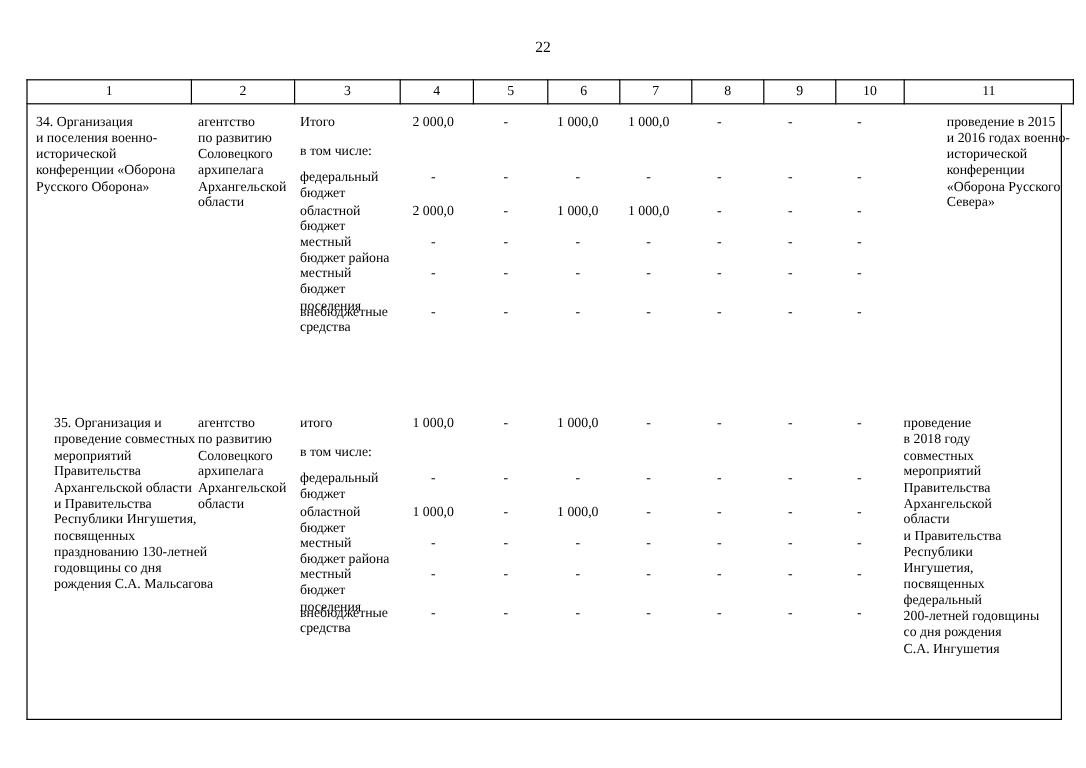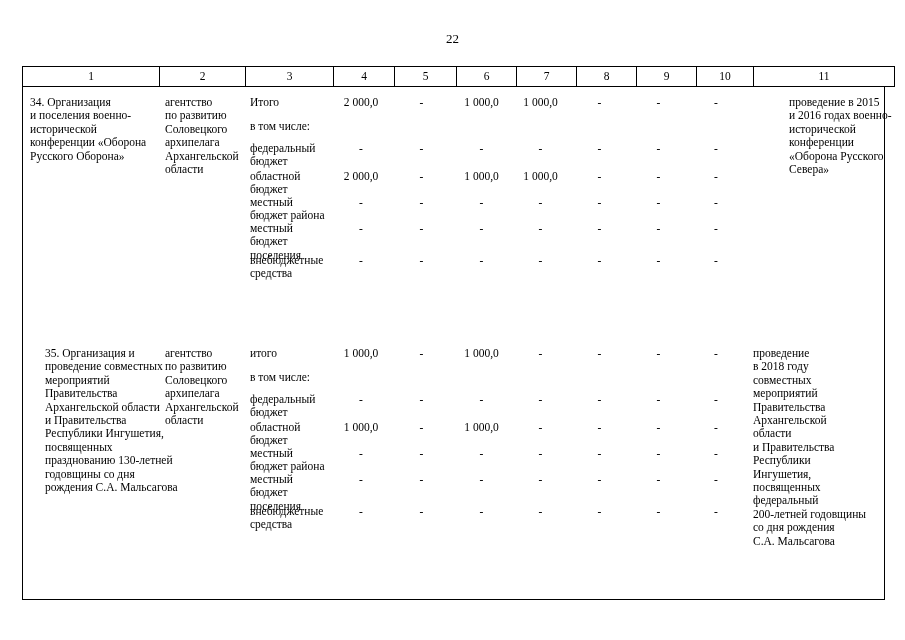--- a/index.html
+++ b/index.html
@@ -219,21 +219,21 @@
               <div>Правительства</div>
               <div>Архангельской</div>
               <div>области</div>
               <div>и Правительства</div>
               <div>Республики</div>
               <div>Ингушетия,</div>
               <div>посвященных</div>
               <div>федеральный</div>
               <div>200-летней годовщины</div>
               <div>со дня рождения</div>
-              <div>С.А. Мальсагова</div>
+              <div>С.А. Ингушетия</div>
             </div>
             <div class="lines" style="position: absolute; left: 227px; top: 9px; width: 79px; font-size: 11.5px; line-height: 13.4px;">
               <div>итого</div>
             </div>
             <div style="position: absolute; left: 308px; top: 9px; width: 60px; text-align: center; font-size: 11.5px; line-height: 13.4px; white-space: nowrap;">1 000,0</div>
             <div style="position: absolute; left: 368px; top: 9px; width: 61px; text-align: center; font-size: 11.5px; line-height: 13.4px; white-space: nowrap;">-</div>
             <div style="position: absolute; left: 429px; top: 9px; width: 59px; text-align: center; font-size: 11.5px; line-height: 13.4px; white-space: nowrap;">1 000,0</div>
             <div style="position: absolute; left: 488px; top: 9px; width: 59px; text-align: center; font-size: 11.5px; line-height: 13.4px; white-space: nowrap;">-</div>
             <div style="position: absolute; left: 547px; top: 9px; width: 59px; text-align: center; font-size: 11.5px; line-height: 13.4px; white-space: nowrap;">-</div>
             <div style="position: absolute; left: 606px; top: 9px; width: 59px; text-align: center; font-size: 11.5px; line-height: 13.4px; white-space: nowrap;">-</div>

